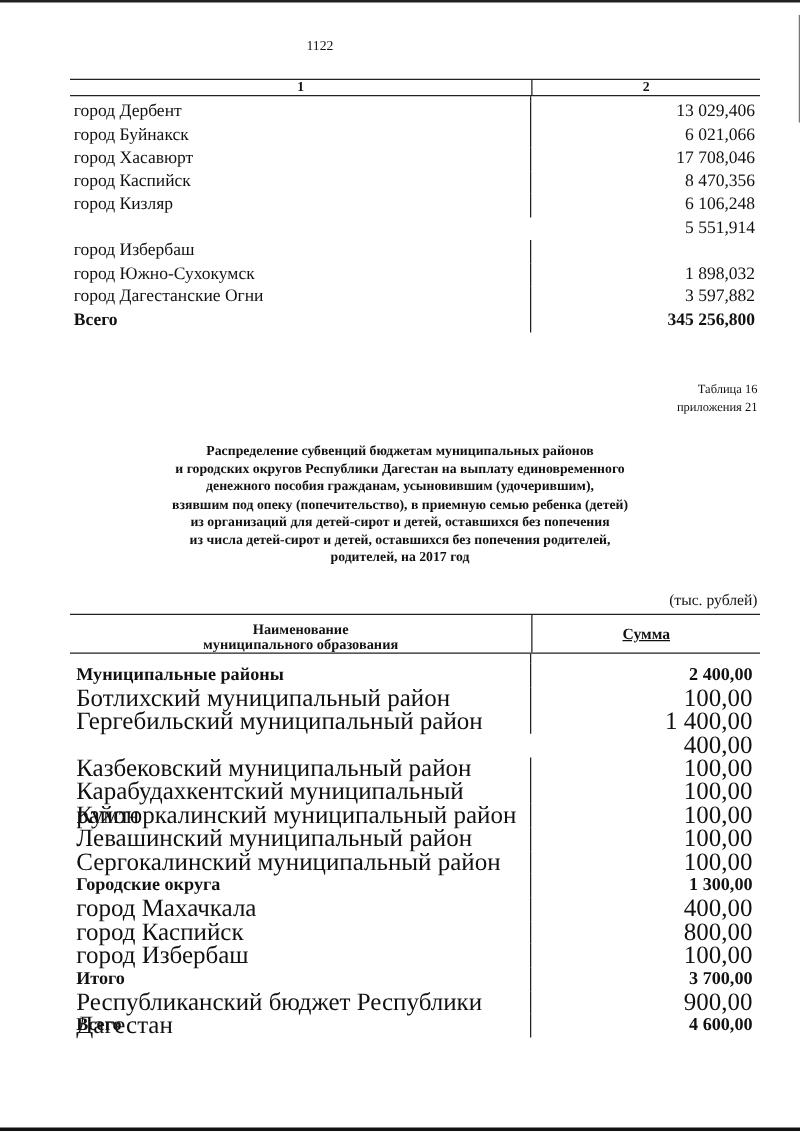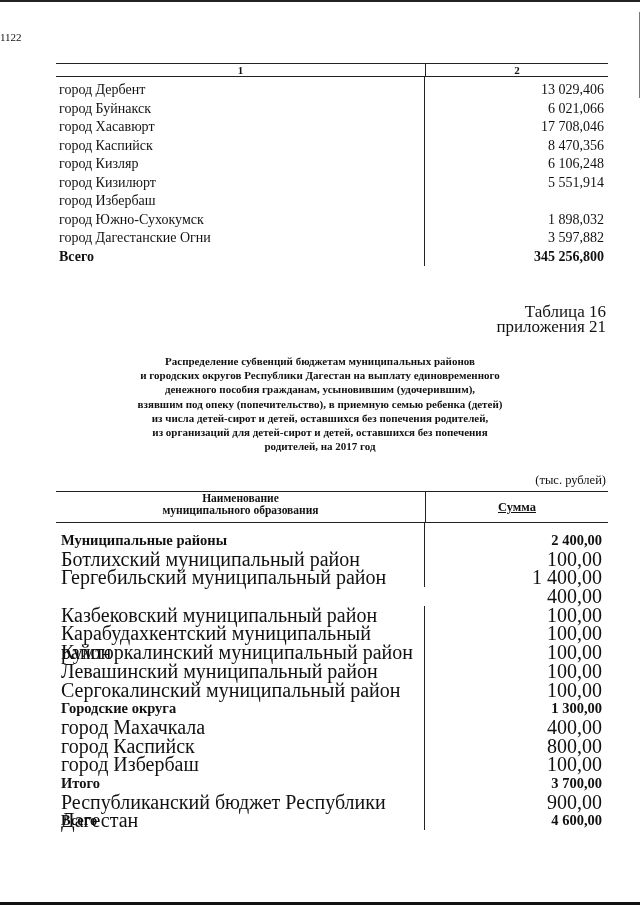--- a/index.html
+++ b/index.html
@@ -4,59 +4,59 @@
 <style>
   html, body { margin: 0; padding: 0; background: #ffffff; }
   body {
     width: 640px; height: 905px; position: relative; overflow: hidden;
     font-family: "Liberation Serif", "DejaVu Serif", serif; color: #111;
   }
   .scan-edge-top { position: absolute; left: 0; top: 0; width: 640px; height: 2px; background: #222; }
   .scan-edge-right { position: absolute; right: 0; top: 12px; width: 1px; height: 86px; background: #777; }
   .scan-edge-bottom { position: absolute; left: 0; bottom: 0; width: 640px; height: 3px; background: #111; }
   .page-number {
-    position: absolute; top: 31px; left: 0; width: 512px; 
+    position: absolute; top: 31px; left: 0; width: 512px; text-align: center;
     font-size: 11px;
   }
   
   .table1 { position: absolute; left: 56px; top: 63px; width: 552px; }
   .t1-head {
     display: flex; border-top: 1.5px solid #222; border-bottom: 1.5px solid #222;
     height: 12px; font-size: 11px; font-weight: bold; line-height: 12px;
   }
   .t1-head .c1 { width: 369px; text-align: center; border-right: 1.5px solid #222; }
   .t1-head .c2 { flex: 1; text-align: center; }
   .t1-body { position: relative; }
   .t1-row { display: flex; height: 18.5px; line-height: 18.5px; font-size: 14px; }
   .t1-row .c1 { width: 369px; padding-left: 3px; border-right: 1.5px solid #222; box-sizing: border-box; }
   .t1-row .c2 { flex: 1; text-align: right; padding-right: 4px; }
   .t1-body .spacer-row { height: 4px; display: flex; }
   .t1-body .spacer-row .c1 { width: 369px; border-right: 1.5px solid #222; box-sizing: border-box; }
   .bold { font-weight: bold; }
 
   .table-ref {
     position: absolute; right: 34px; top: 304px; text-align: right;
-    font-size: 17px; line-height: 15px;
+    font-size: 10px; line-height: 15px;
   }
   .doc-title {
     position: absolute; left: 40px; width: 560px; top: 354px;
     text-align: center; font-weight: bold; font-size: 11px; line-height: 14.2px;
   }
   .units {
     position: absolute; right: 34px; top: 473px; font-size: 12.5px;
   }
   
   .table2 { position: absolute; left: 56px; top: 491px; width: 552px; }
   .t2-head {
     display: flex; border-top: 1.5px solid #222; border-bottom: 1.5px solid #222;
     height: 30px; font-weight: bold; font-size: 11.5px;
   }
   .t2-head .c1 {
     width: 369px; border-right: 1.5px solid #222; text-align: center;
-    display: flex; flex-direction: column; justify-content: flex-start; line-height: 12px;
+    display: flex; flex-direction: column; justify-content: flex-end; line-height: 12px;
   }
   .t2-head .c2 {
     flex: 1; text-align: center; display: flex; align-items: center; justify-content: center;
     font-size: 12.5px;
     text-decoration: underline;
   }
   .t2-row { display: flex; height: 18.7px; line-height: 18.7px; font-size: 20px; }
   .t2-row .c1 { width: 369px; padding-left: 5px; border-right: 1.5px solid #222; box-sizing: border-box; }
   .t2-row .c2 { flex: 1; text-align: right; padding-right: 6px; }
   .t2-row.section { font-size: 14.5px; }
@@ -95,21 +95,20 @@
       </div>
       <div class="t1-row">
         <div class="c1">город Каспийск</div>
         <div class="c2">8 470,356</div>
       </div>
       <div class="t1-row">
         <div class="c1">город Кизляр</div>
         <div class="c2">6 106,248</div>
       </div>
       <div class="t1-row">
-        <div class="c1">город Кизилюрт</div>
         <div class="c2">5 551,914</div>
       </div>
       <div class="t1-row">
         <div class="c1">город Избербаш</div>
       </div>
       <div class="t1-row">
         <div class="c1">город Южно-Сухокумск</div>
         <div class="c2">1 898,032</div>
       </div>
       <div class="t1-row">
@@ -126,22 +125,22 @@
 <div class="table-ref">
   <div>Таблица 16</div>
   <div>приложения 21</div>
 </div>
 
 <div class="doc-title" id="doc-title">
     <div>Распределение субвенций бюджетам муниципальных районов</div>
     <div>и городских округов Республики Дагестан на выплату единовременного</div>
     <div>денежного пособия гражданам, усыновившим (удочерившим),</div>
     <div>взявшим под опеку (попечительство), в приемную семью ребенка (детей)</div>
+    <div>из организаций для детей-сирот и детей, оставшихся без попечения</div>
     <div>из числа детей-сирот и детей, оставшихся без попечения родителей,</div>
-    <div>из организаций для детей-сирот и детей, оставшихся без попечения</div>
     <div>родителей, на 2017 год</div>
   </div>
 
 <div class="units">(тыс. рублей)</div>
 
 <div class="table2">
   <div class="t2-head">
     <div class="c1">
       <div>Наименование</div>
       <div>муниципального образования</div>

